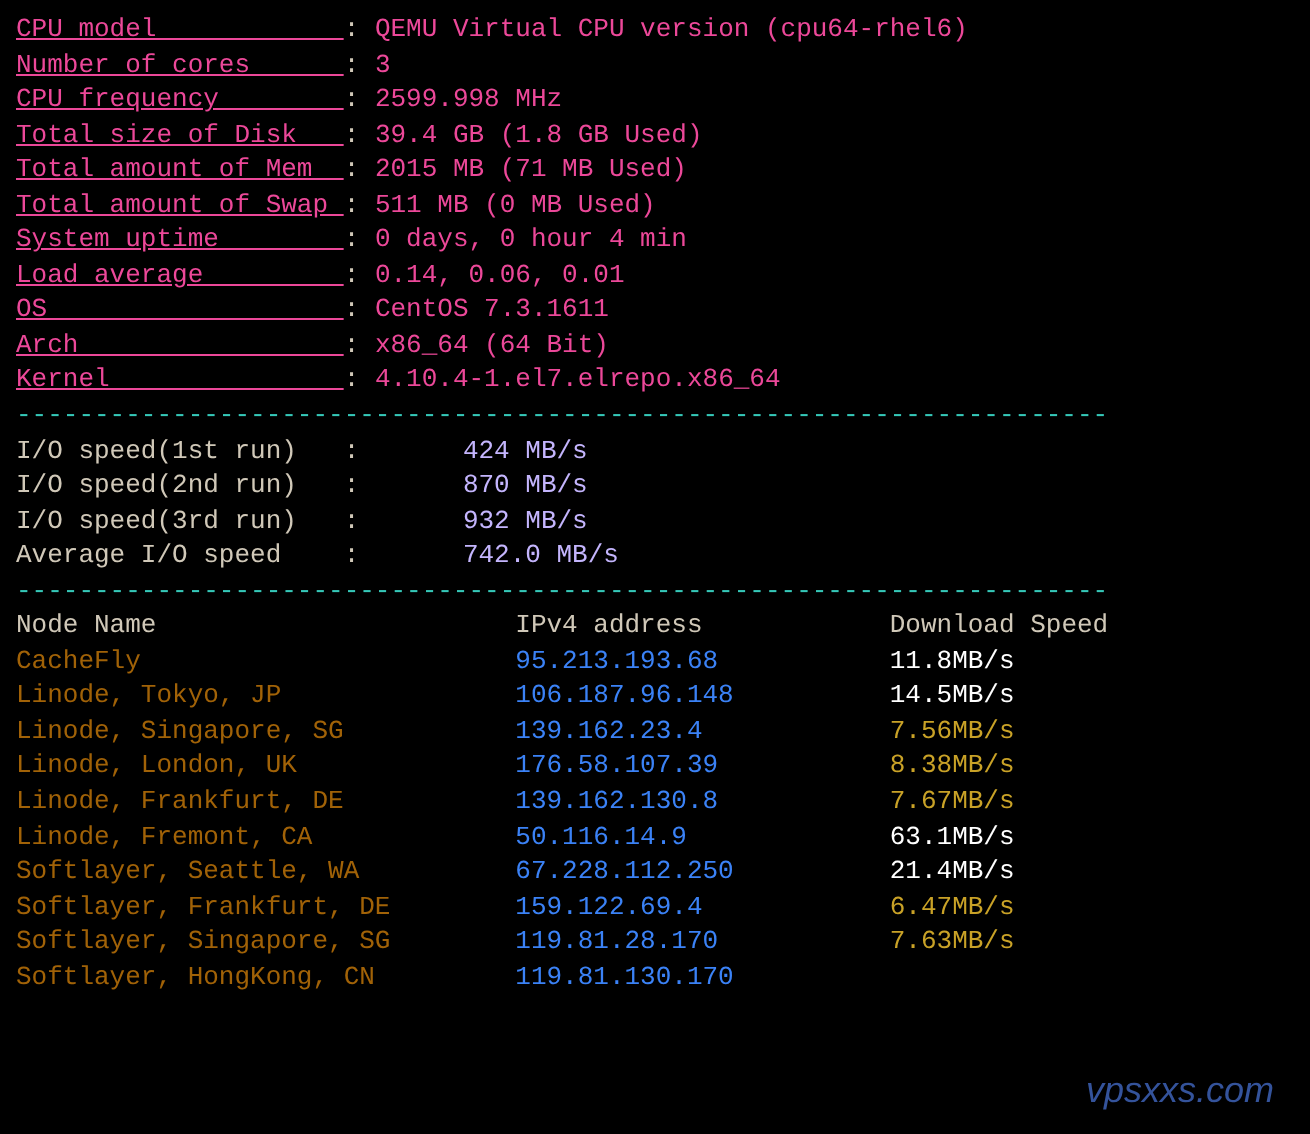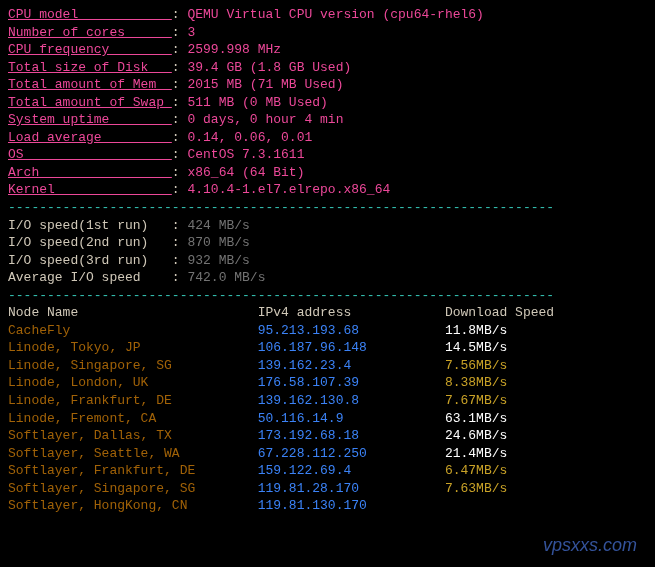--- a/index.html
+++ b/index.html
@@ -17,21 +17,21 @@
   .lbl { color: #ec4899; text-decoration: underline; }
   .sep { color: #d0c8b8; }
   .val { color: #ec4899; }
   .hr {
     color: #35c8b8;
     letter-spacing: 0;
     white-space: pre;
     overflow: hidden;
   }
   .io-lbl { color: #d0c8b8; }
-  .io-val { color: #737373; }
+  .io-val { color: #c4b5fd; margin-left: 44px; }
   .hdr { color: #d0c8b8; }
   .node { color: #a16207; }
   .ip { color: #3b82f6; }
   .dl-red { color: #ffffff; text-align: center; }
   .dl-ylw { color: #c9a227; }
   .watermark {
     position: absolute;
     right: 18px;
     bottom: 10px;
     color: #3a5cac;
@@ -64,19 +64,18 @@
     <div class="line"><span class="io-lbl">I/O speed(3rd run)   </span><span class="sep">: </span><span class="io-val">932 MB/s</span></div>
     <div class="line"><span class="io-lbl">Average I/O speed    </span><span class="sep">: </span><span class="io-val">742.0 MB/s</span></div>
     <div class="line"><span class="hr">----------------------------------------------------------------------</span></div>
     <div class="line"><span class="hdr">Node Name                       </span><span class="hdr">IPv4 address            </span><span class="hdr">Download Speed</span></div>
     <div class="line"><span class="node">CacheFly                        </span><span class="ip">95.213.193.68           </span><span class="dl-red">11.8MB/s</span></div>
     <div class="line"><span class="node">Linode, Tokyo, JP               </span><span class="ip">106.187.96.148          </span><span class="dl-red">14.5MB/s</span></div>
     <div class="line"><span class="node">Linode, Singapore, SG           </span><span class="ip">139.162.23.4            </span><span class="dl-ylw">7.56MB/s</span></div>
     <div class="line"><span class="node">Linode, London, UK              </span><span class="ip">176.58.107.39           </span><span class="dl-ylw">8.38MB/s</span></div>
     <div class="line"><span class="node">Linode, Frankfurt, DE           </span><span class="ip">139.162.130.8           </span><span class="dl-ylw">7.67MB/s</span></div>
     <div class="line"><span class="node">Linode, Fremont, CA             </span><span class="ip">50.116.14.9             </span><span class="dl-red">63.1MB/s</span></div>
-    <div class="line"><span class="node">Softlayer, Dallas, TX           </span><span class="ip">173.192.68.18           </span><span class="dl-red">24.6MB/s</span></div>
     <div class="line"><span class="node">Softlayer, Seattle, WA          </span><span class="ip">67.228.112.250          </span><span class="dl-red">21.4MB/s</span></div>
     <div class="line"><span class="node">Softlayer, Frankfurt, DE        </span><span class="ip">159.122.69.4            </span><span class="dl-ylw">6.47MB/s</span></div>
     <div class="line"><span class="node">Softlayer, Singapore, SG        </span><span class="ip">119.81.28.170           </span><span class="dl-ylw">7.63MB/s</span></div>
     <div class="line"><span class="node">Softlayer, HongKong, CN         </span><span class="ip">119.81.130.170          </span><span class="dl-ylw"></span></div>
   </div>
 <div class="watermark">vpsxxs.com</div>
 
 </body></html>

